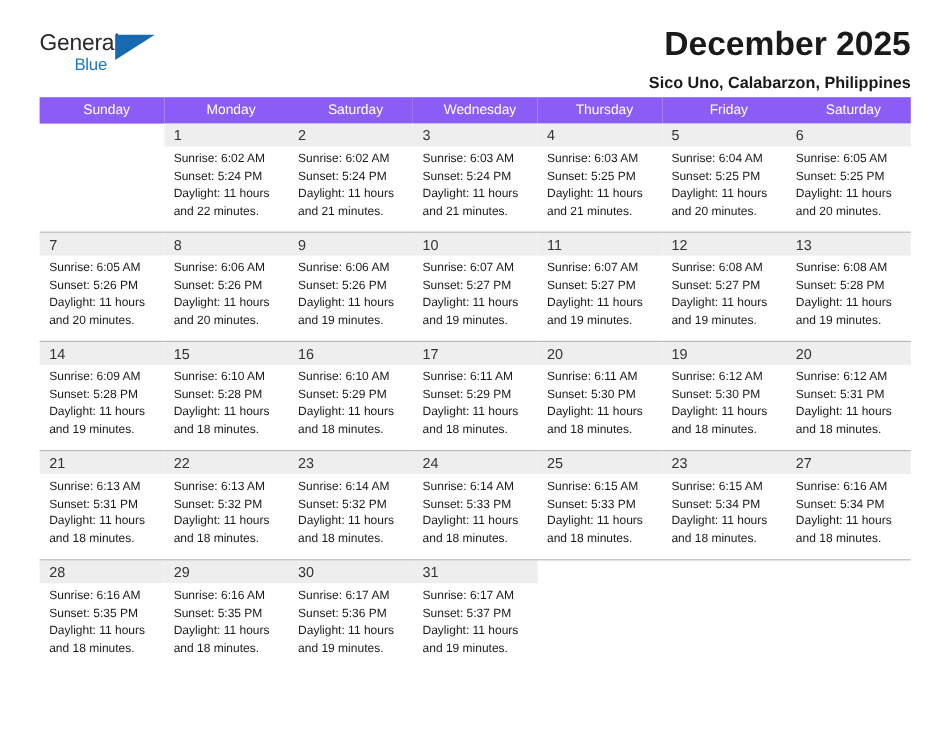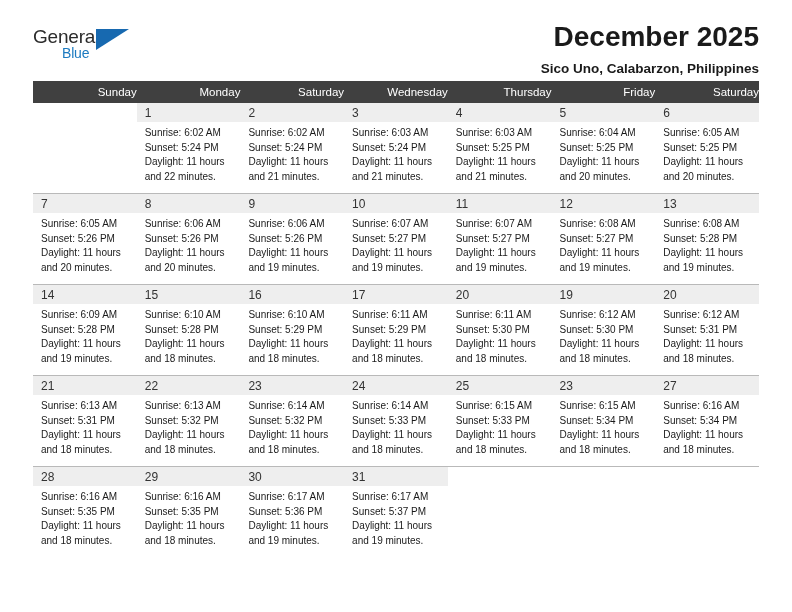--- a/index.html
+++ b/index.html
@@ -86,25 +86,25 @@
   }
 
   
   .calendar {
     width: 726px;
     margin-top: 9px;
     border-collapse: collapse;
     table-layout: fixed;
   }
   .calendar th {
-    background: #404040;
+    background: #8b5cf6;
     color: #ffffff;
     font-size: 11.5px;
     font-weight: normal;
-    text-align: right;
+    text-align: center;
     padding: 5px 0 5px 8px;
     height: 20px;
     box-sizing: border-box;
   }
   .week-row td {
     vertical-align: top;
     padding: 0;
     border-top: 1px solid #b9b9b9;
   }
   .week-row:first-of-type td {

